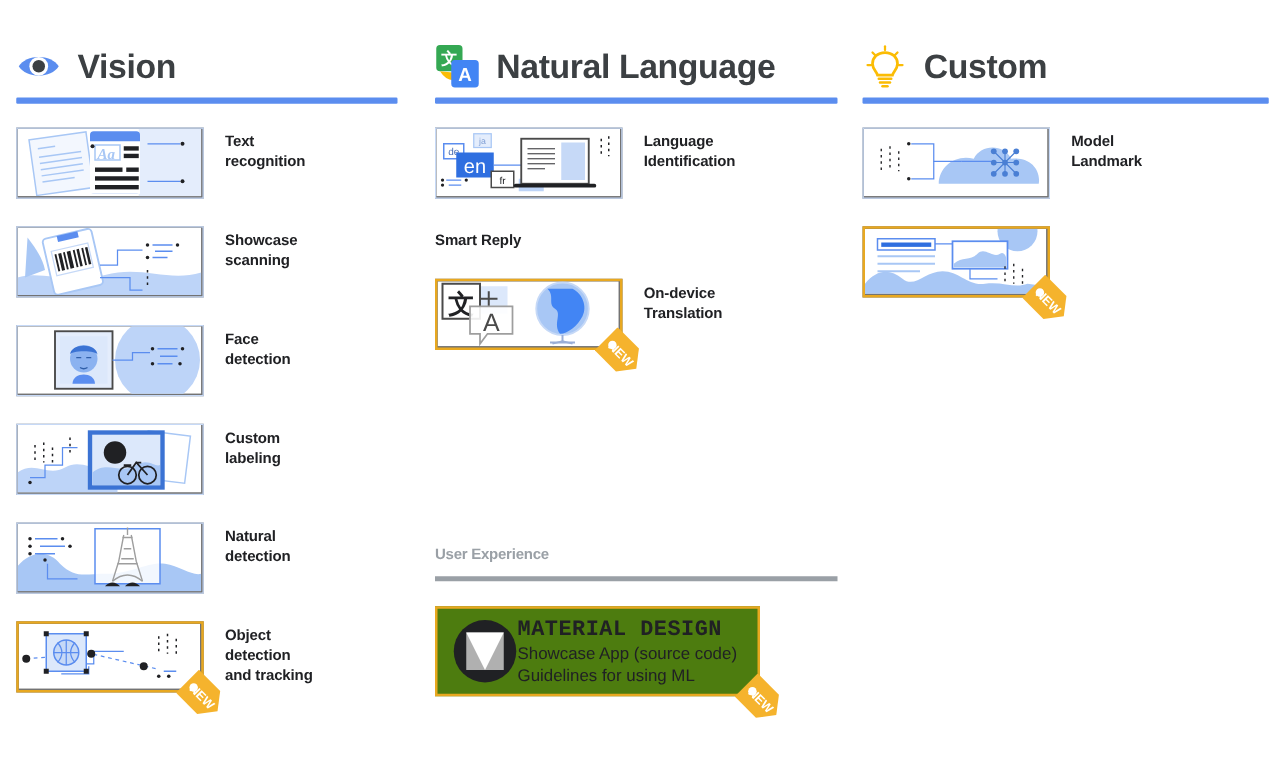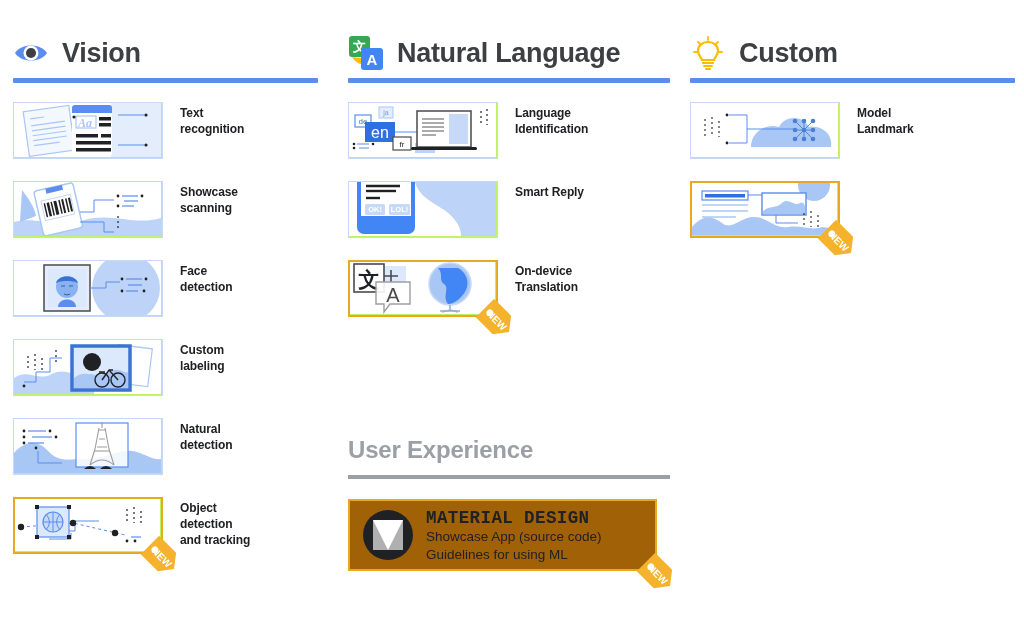--- a/index.html
+++ b/index.html
@@ -37,47 +37,47 @@
 
   
   .rows { margin-top: 19px; }
   .frow {
     display: flex; align-items: flex-start; gap: 17px;
     margin-bottom: 22px; position: relative;
   }
   .thumb {
     position: relative; flex: 0 0 150px;
     width: 150px; height: 57px;
-    border: 1.5px solid #c6d9f7; background: #bef264;
+    border: 1.5px solid #c6d9f7; background: #737373;
     overflow: visible;
   }
   .thumb.is-new { border: 2.5px solid #e8a820; }
   .thumb .art { position: absolute; inset: 0; overflow: hidden; }
   .flabel {
     font-size: 12px; font-weight: bold; color: #202124;
     line-height: 1.32; padding-top: 4px; letter-spacing: -0.1px;
   }
 
   
   .newtag {
     position: absolute; right: -22px; bottom: -26px;
     width: 42px; height: 42px; z-index: 5;
   }
   .newtag svg { display: block; }
 
   
   .ux { position: absolute; left: 348px; top: 436px; width: 322px; }
   .ux-title {
-    font-size: 24px; font-weight: bold; color: #9aa0a6; letter-spacing: -0.2px;
+    font-size: 12px; font-weight: bold; color: #9aa0a6; letter-spacing: -0.2px;
   }
   .ux-rule { height: 4px; background: #9aa0a6; margin-top: 11px; width: 322px; }
   .md-card {
-    position: relative; margin-top: 20px; width: 309px; height: 72px;
-    border: 2.5px solid #e8a820; background: #a16207;
-    display: flex; align-items: center; gap: 12px; padding: 0 12px;
+    position: relative; margin-top: 20px; width: 260px; height: 72px;
+    border: 2.5px solid #e8a820; background: #4d7c0f;
+    display: flex; align-items: center; gap: 0; padding: 0 12px;
   }
   .md-logo { flex: 0 0 52px; width: 52px; height: 52px; }
   .md-text { padding-top: 1px; }
   .md-title {
     font-family: "Liberation Mono", "DejaVu Sans Mono", monospace;
     font-size: 17.5px; font-weight: bold; color: #202124; letter-spacing: 0.4px;
   }
   .md-sub {
     font-size: 13.5px; color: #202124; line-height: 1.33; margin-top: 2px;
   }
@@ -416,39 +416,20 @@
             </svg>
           </div>
         </div>
         <div class="flabel">
           <div>Language</div>
           <div>Identification</div>
         </div>
       </div>
 
       <div class="frow">
-        <div class="thumb">
-          <div class="art">
-            <svg width="147" height="54" viewBox="0 0 147 54">
-              <rect width="147" height="54" fill="#ffffff"></rect>
-              <path d="M66 0 C70 16, 88 22, 98 30 C110 40, 112 48, 112 54 L147 54 L147 0 Z" fill="#bdd4f8"></path>
-              <rect x="8" y="-8" width="58" height="60" rx="7" fill="#4285f4"></rect>
-              <rect x="12" y="-4" width="50" height="38" fill="#ffffff"></rect>
-              <g stroke="#202124" stroke-width="2.4" fill="none">
-                <path d="M17 4 h34"></path>
-                  <path d="M17 9 h30"></path>
-                  <path d="M17 16 h14"></path>
-              </g>
-              <rect x="16" y="22" width="20" height="11" rx="1.5" fill="#c6d9f7"></rect>
-              <text x="26" y="30" text-anchor="middle" font-family="Liberation Sans, sans-serif" font-size="7.5" font-weight="bold" fill="#ffffff">OK!</text>
-              <rect x="40" y="22" width="21" height="11" rx="1.5" fill="#c6d9f7"></rect>
-              <text x="50.5" y="30" text-anchor="middle" font-family="Liberation Sans, sans-serif" font-size="7.5" font-weight="bold" fill="#ffffff">LOL!</text>
-            </svg>
-          </div>
-        </div>
         <div class="flabel">
           <div>Smart Reply</div>
         </div>
       </div>
 
       <div class="frow">
         <div class="thumb is-new">
           <div class="art">
             <svg width="145" height="52" viewBox="0 0 145 52">
               <rect width="145" height="52" fill="#ffffff"></rect>

